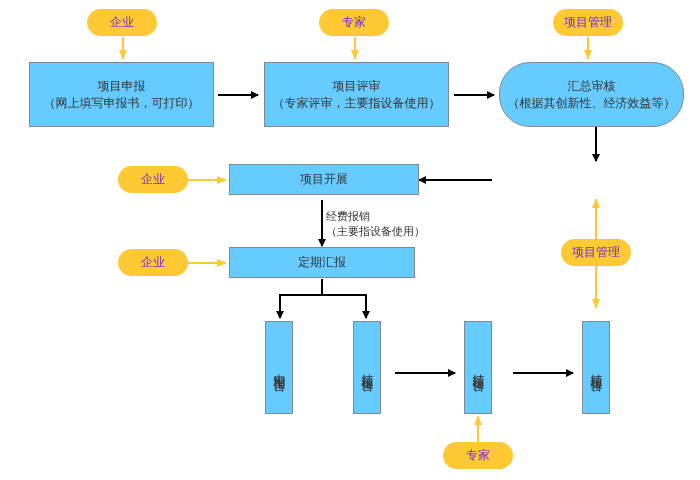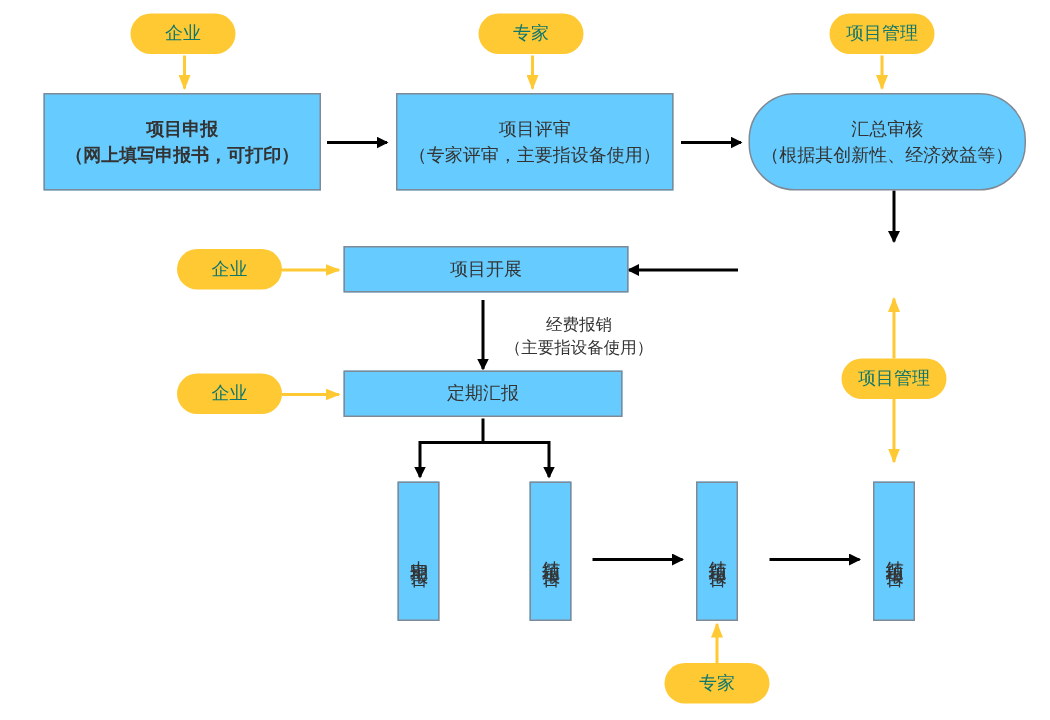--- a/index.html
+++ b/index.html
@@ -8,22 +8,22 @@
     .canvas { position: absolute; left: 0; top: 0; width: 700px; height: 480px; }
     svg.lines { position: absolute; left: 0; top: 0; width: 700px; height: 480px; }
     .box { position: absolute; background: #66ccff; border: 1px solid #7f8a96;
            box-sizing: border-box; display: flex; flex-direction: column;
            align-items: center; justify-content: center; text-align: center;
            font-size: 12px; line-height: 17px; color: #333333; }
     .box.v { font-size: 12px; line-height: 15px; }
     .box.v span.vt { writing-mode: vertical-rl; text-orientation: upright; letter-spacing: 2px; }
     .pill { position: absolute; background: #ffc933; border-radius: 14px;
             display: flex; align-items: center; justify-content: center;
-            font-size: 12px; color: #0f766e; height: 27px; }
-    .note { position: absolute; font-size: 11px; line-height: 15px; color: #333333; text-align: center; }
+            font-size: 12px; color: #6d28d9; height: 27px; }
+    .note { position: absolute; font-size: 11px; line-height: 15px; color: #333333; text-align: left; }
   </style>
 </head>
 <body>
 
 <div class="canvas">
 
   <svg class="lines" viewBox="0 0 700 480">
     <defs>
       <marker id="ab" markerWidth="8" markerHeight="8" refX="7" refY="4" orient="auto" markerUnits="userSpaceOnUse">
         <path d="M0,0 L8,4 L0,8 Z" fill="#000"></path>
@@ -46,21 +46,21 @@
     <line x1="123" y1="37" x2="123" y2="59" stroke="#ffc933" stroke-width="2" marker-end="url(#ay)"></line>
     <line x1="355" y1="37" x2="355" y2="59" stroke="#ffc933" stroke-width="2" marker-end="url(#ay)"></line>
     <line x1="588" y1="37" x2="588" y2="59" stroke="#ffc933" stroke-width="2" marker-end="url(#ay)"></line>
     <line x1="188" y1="180" x2="226" y2="180" stroke="#ffc933" stroke-width="2" marker-end="url(#ay)"></line>
     <line x1="188" y1="263" x2="226" y2="263" stroke="#ffc933" stroke-width="2" marker-end="url(#ay)"></line>
     <line x1="596" y1="239" x2="596" y2="199" stroke="#ffc933" stroke-width="2" marker-end="url(#ay)"></line>
     <line x1="596" y1="265" x2="596" y2="308" stroke="#ffc933" stroke-width="2" marker-end="url(#ay)"></line>
     <line x1="478" y1="443" x2="478" y2="416" stroke="#ffc933" stroke-width="2" marker-end="url(#ay)"></line>
   </svg>
 
-  <div class="box" style="left:29px; top:62px; width:185px; height:65px;font-weight:bold;">
+  <div class="box" style="left:29px; top:62px; width:185px; height:65px;">
     <span>项目申报</span>
     <span>（网上填写申报书，可打印）</span>
   </div>
   <div class="box" style="left:264px; top:62px; width:185px; height:65px;">
     <span>项目评审</span>
     <span>（专家评审，主要指设备使用）</span>
   </div>
   <div class="box" style="left:499px; top:62px; width:185px; height:65px;border-radius:31px;">
     <span>汇总审核</span>
     <span>（根据其创新性、经济效益等）</span>

